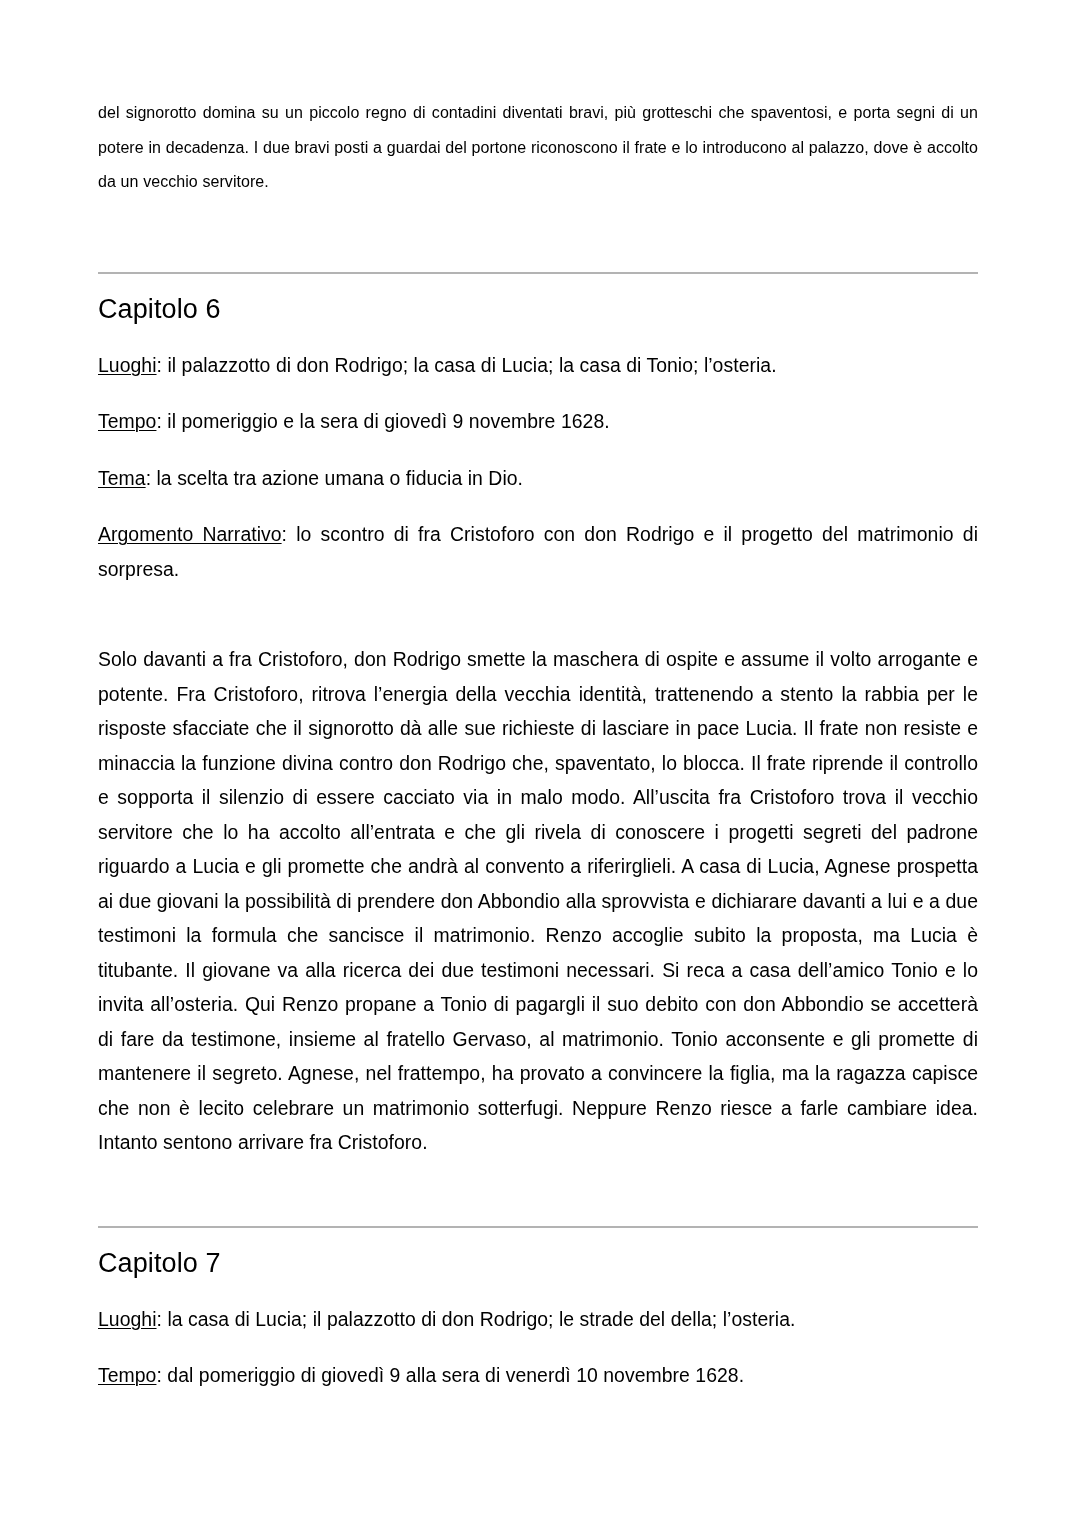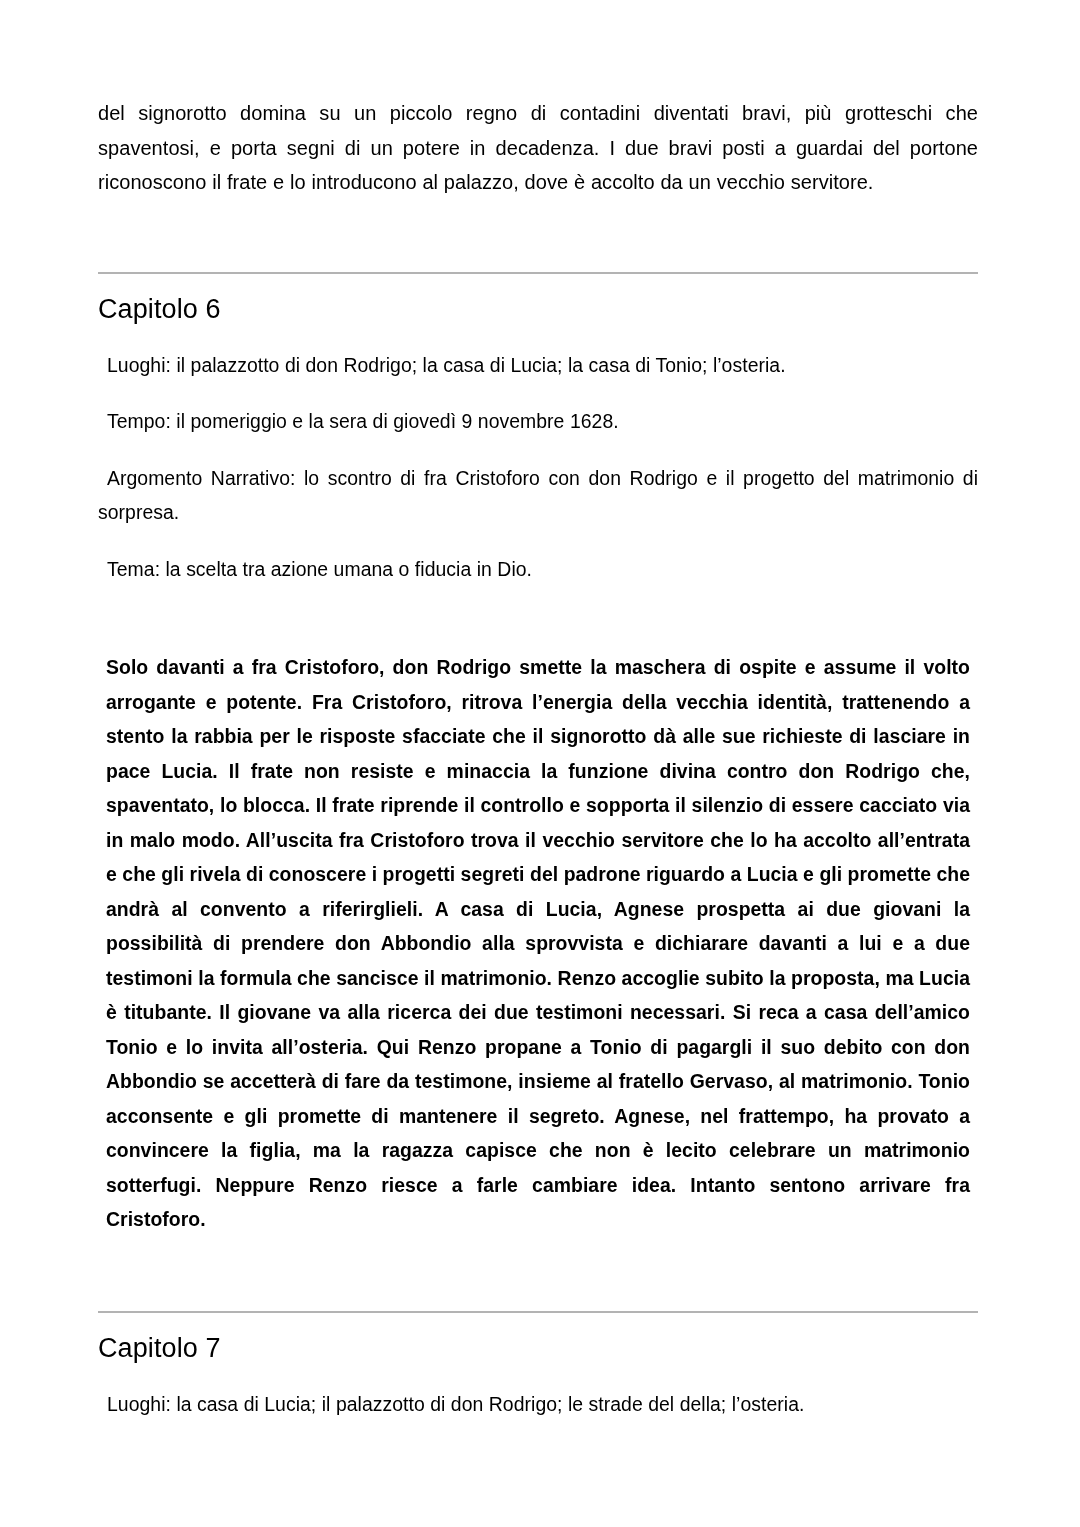--- a/index.html
+++ b/index.html
@@ -25,21 +25,21 @@
   }
   .content {
     position: absolute;
     left: 98px;
     top: 96px;
     width: 880px;
   }
 
   
   .para {
-    font-size: 20px;
+    font-size: 16px;
     line-height: 34.5px;
     text-align: justify;
     text-justify: inter-word;
     margin: 0;
     letter-spacing: 0.05px;
     word-spacing: 0.2px;
   }
   .para:last-child { margin-bottom: 0; }
 
   
@@ -66,34 +66,33 @@
   .meta {
     font-size: 19.4px;
     line-height: 34.5px;
     text-align: justify;
     text-justify: inter-word;
     margin: 22px 0 0 0;
     letter-spacing: 0.05px;
   }
   .meta-first { margin-top: 24px; }
   .meta .label {
+    text-decoration: underline;
     text-underline-offset: 2px;
     text-decoration-thickness: 1px;
-    margin-left: 9px;
   }
 
   
   .body-para {
     font-size: 19.4px;
     line-height: 34.5px;
     text-align: justify;
     text-justify: inter-word;
-    margin: 8px;
+    margin: 0;
     letter-spacing: 0.05px;
-    font-weight: bold;
   }
   .spacer-56 { height: 56px; }
   .spacer-66 { height: 66px; }
   .spacer-72 { height: 72px; }
 </style>
 </head>
 <body>
 
 <div class="page">
   <div class="content">
@@ -109,36 +108,39 @@
     <p class="meta meta-first">
       <span class="label">Luoghi</span><span>: </span><span>il palazzotto di don Rodrigo; la casa di Lucia; la casa di Tonio; l’osteria.</span>
     </p>
 
     <p class="meta">
       <span class="label">Tempo</span><span>: </span><span>il pomeriggio e la sera di giovedì 9 novembre 1628.</span>
     </p>
 
 
     <p class="meta">
-      <span class="label">Argomento Narrativo</span><span>: </span><span>lo scontro di fra Cristoforo con don Rodrigo e il progetto del matrimonio di sorpresa.</span>
+      <span class="label">Tema</span><span>: </span><span>la scelta tra azione umana o fiducia in Dio.</span>
     </p>
 
     <p class="meta">
-      <span class="label">Tema</span><span>: </span><span>la scelta tra azione umana o fiducia in Dio.</span>
+      <span class="label">Argomento Narrativo</span><span>: </span><span>lo scontro di fra Cristoforo con don Rodrigo e il progetto del matrimonio di sorpresa.</span>
     </p>
 
     <div class="spacer-56"></div>
 
     <p class="body-para">Solo davanti a fra Cristoforo, don Rodrigo smette la maschera di ospite e assume il volto arrogante e potente. Fra Cristoforo, ritrova l’energia della vecchia identità, trattenendo a stento la rabbia per le risposte sfacciate che il signorotto dà alle sue richieste di lasciare in pace Lucia. Il frate non resiste e minaccia la funzione divina contro don Rodrigo che, spaventato, lo blocca. Il frate riprende il controllo e sopporta il silenzio di essere cacciato via in malo modo. All’uscita fra Cristoforo trova il vecchio servitore che lo ha accolto all’entrata e che gli rivela di conoscere i progetti segreti del padrone riguardo a Lucia e gli promette che andrà al convento a riferirglieli. A casa di Lucia, Agnese prospetta ai due giovani la possibilità di prendere don Abbondio alla sprovvista e dichiarare davanti a lui e a due testimoni la formula che sancisce il matrimonio. Renzo accoglie subito la proposta, ma Lucia è titubante. Il giovane va alla ricerca dei due testimoni necessari. Si reca a casa dell’amico Tonio e lo invita all’osteria. Qui Renzo propane a Tonio di pagargli il suo debito con don Abbondio se accetterà di fare da testimone, insieme al fratello Gervaso, al matrimonio. Tonio acconsente e gli promette di mantenere il segreto. Agnese, nel frattempo, ha provato a convincere la figlia, ma la ragazza capisce che non è lecito celebrare un matrimonio sotterfugi. Neppure Renzo riesce a farle cambiare idea. Intanto sentono arrivare fra Cristoforo.</p>
 
     <div class="spacer-66"></div>
 
     <hr class="rule">
 
     <h2 class="chapter-title">Capitolo 7</h2>
 
     <p class="meta meta-first">
       <span class="label">Luoghi</span><span>: </span><span>la casa di Lucia; il palazzotto di don Rodrigo; le strade del della; l’osteria.</span>
     </p>
 
+    <p class="meta">
+      <span class="label">Tempo</span><span>: </span><span>dal pomeriggio di giovedì 9 alla sera di venerdì 10 novembre 1628.</span>
+    </p>
 
   </div>
 </div>
 
 </body></html>

